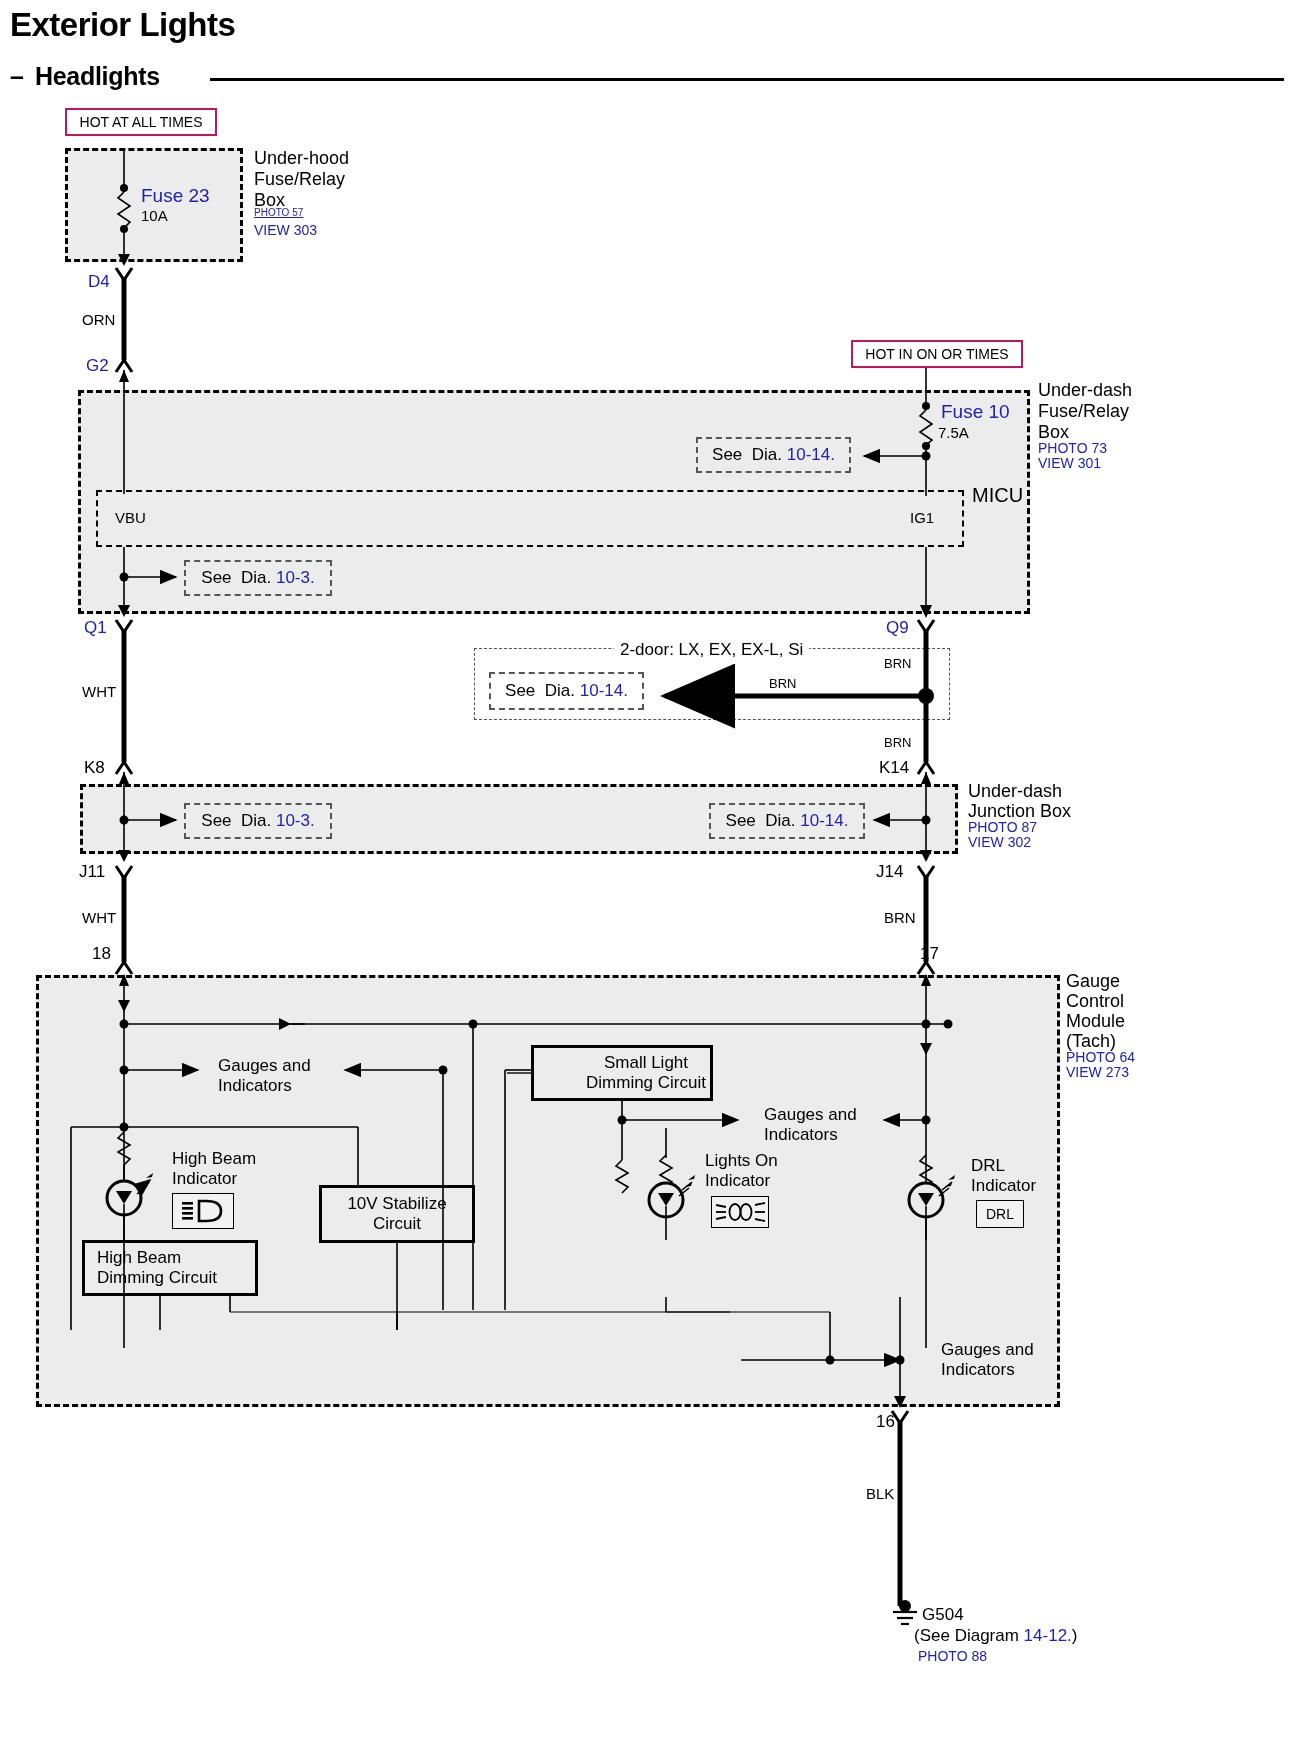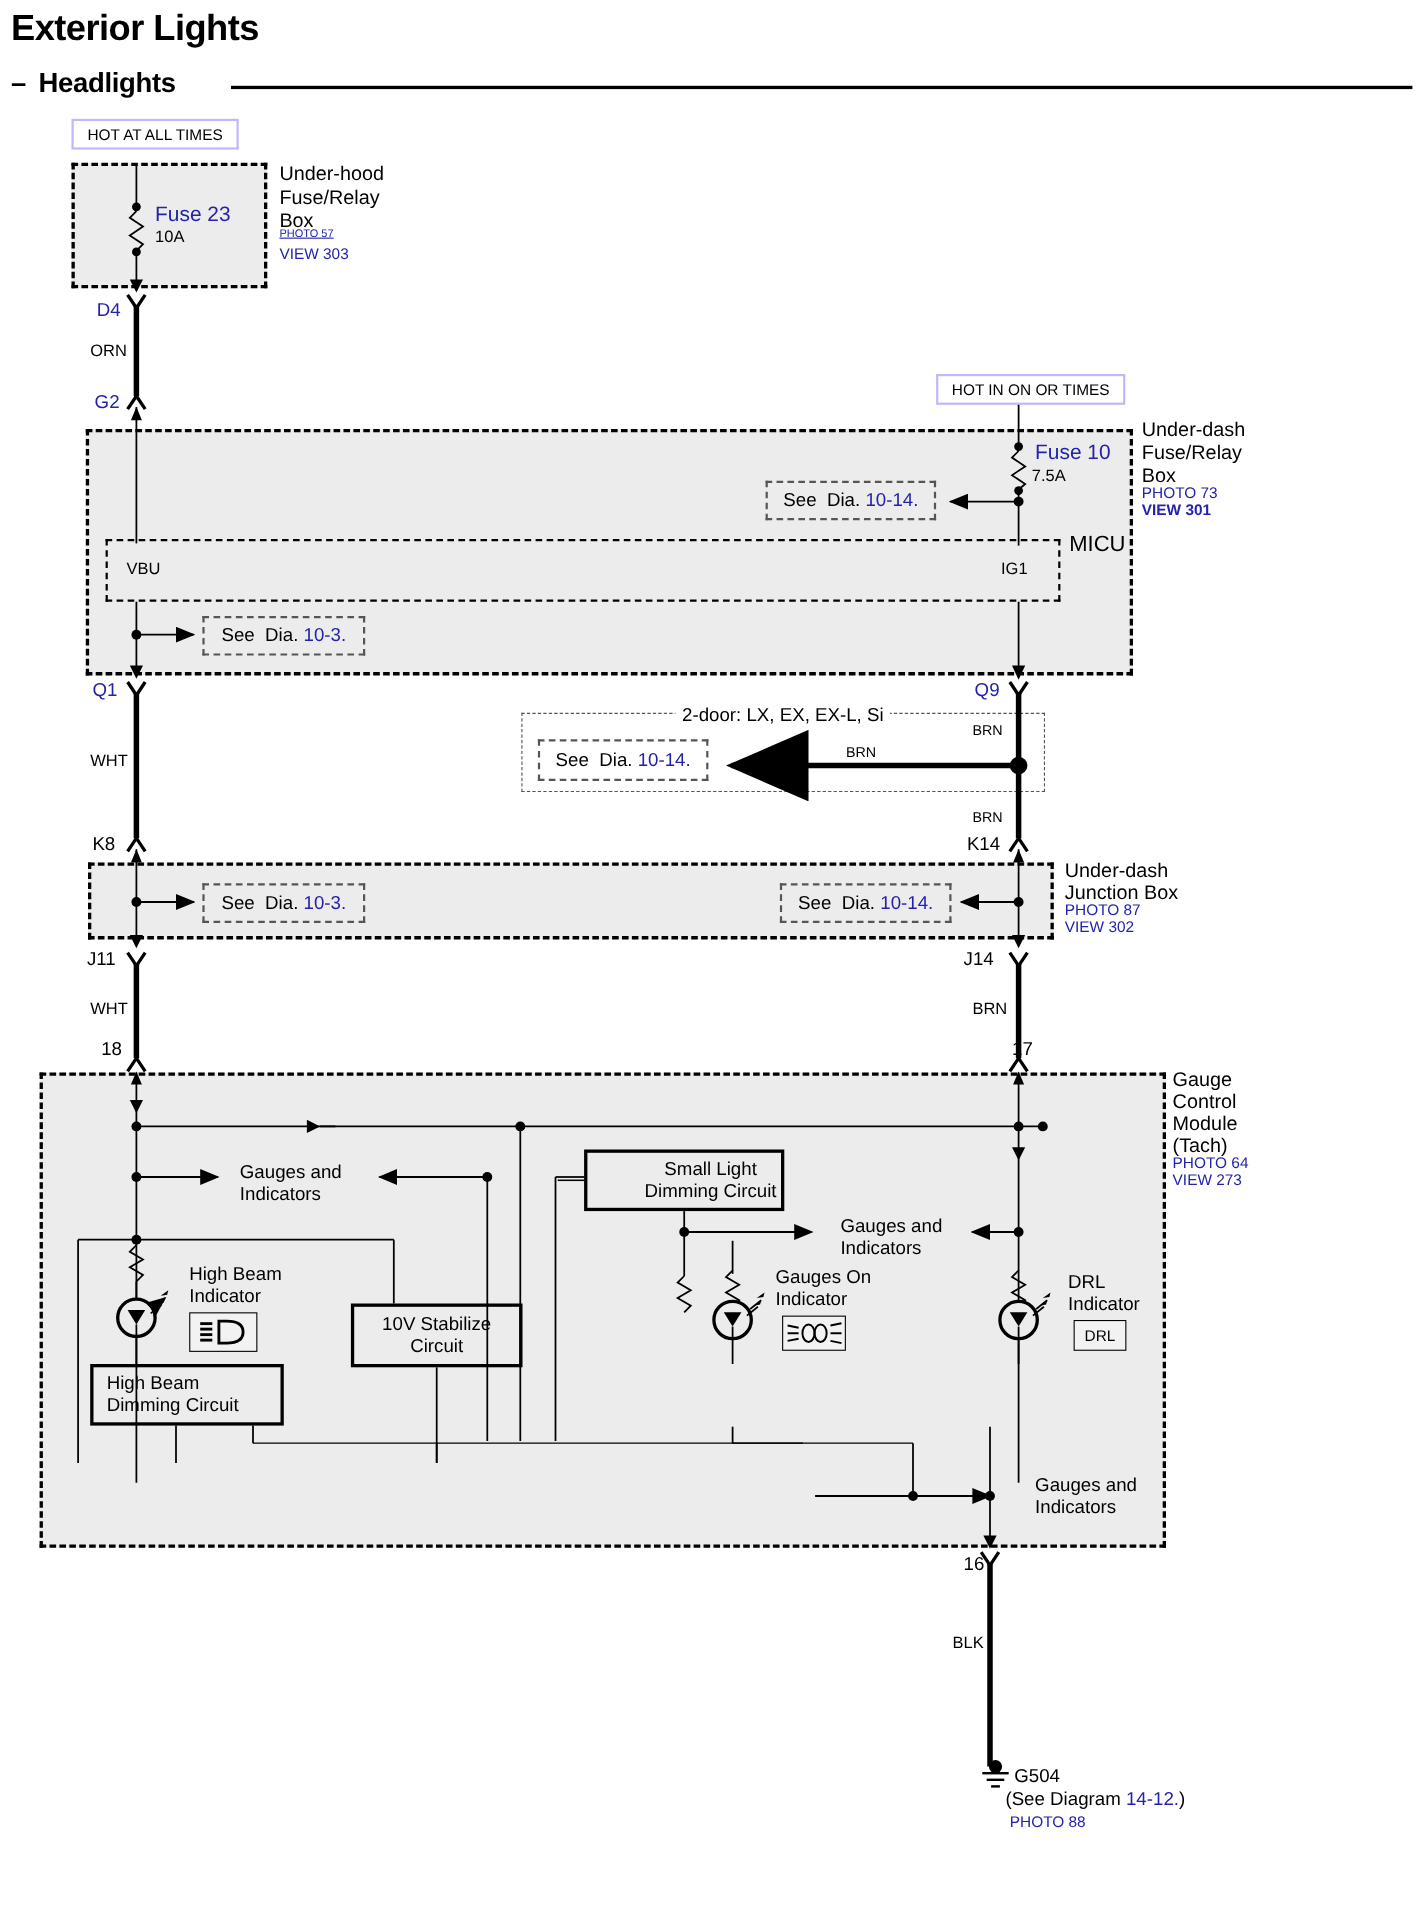--- a/index.html
+++ b/index.html
@@ -36,21 +36,21 @@
     box-sizing:border-box;
   }
   .dashbox.thin{border-width:2px;}
   .dashbox.plain{background:transparent;}
   .dashbox.fine{border:1px dashed #555;background:transparent;}
   .lbl{position:absolute;font-size:15px;white-space:pre;}
   .lbl-sm{position:absolute;font-size:13px;white-space:pre;}
   .lbl-md{position:absolute;font-size:17px;white-space:pre;}
   .hotbox{
     position:absolute;
-    border:2px solid #c4b5fd;
+    border:2px solid #be185d;
     background:#fff;
     display:flex;align-items:center;justify-content:center;
     font-size:14px;
     box-sizing:border-box;
   }
   .seedia{
     position:absolute;
     border:2px dashed #555;
     background:transparent;
     display:flex;align-items:center;justify-content:center;
@@ -100,21 +100,21 @@
   <div class="lbl" style="left:82px;top:311px;">ORN</div>
   <div class="lbl blue" style="left:86px;top:356px;font-size:17px;">G2</div>
 
   <div class="hotbox" style="left:851px;top:340px;width:172px;height:28px;">HOT IN ON OR TIMES</div>
 
   <div class="dashbox" style="left:78px;top:390px;width:952px;height:224px;"></div>
   <div class="sidelbl" style="left:1038px;top:380px;">Under-dash</div>
   <div class="sidelbl" style="left:1038px;top:401px;">Fuse/Relay</div>
   <div class="sidelbl" style="left:1038px;top:422px;">Box</div>
   <div class="lbl blue" style="left:1038px;top:440px;font-size:14px;">PHOTO 73</div>
-  <div class="lbl blue" style="left:1038px;top:455px;font-size:14px;font-weight:bold;">VIEW 301</div>
+  <div class="lbl blue" style="left:1038px;top:455px;font-size:14px;">VIEW 301</div>
 
   <div class="lbl-md blue" style="left:941px;top:401px;font-size:19px;">Fuse 10</div>
   <div class="lbl" style="left:938px;top:424px;">7.5A</div>
 
   <div class="seedia" style="left:696px;top:437px;width:155px;height:36px;">
     <span>See  Dia. </span><span class="blue">10-14.</span>
   </div>
 
   <div class="dashbox plain thin" style="left:96px;top:490px;width:868px;height:57px;"></div>
   <div class="lbl-md" style="left:972px;top:484px;font-size:20px;">MICU</div>
@@ -193,21 +193,21 @@
       <g fill="#000">
         <rect x="9" y="8" width="11" height="2.6"></rect>
         <rect x="9" y="13" width="11" height="2.6"></rect>
         <rect x="9" y="18" width="11" height="2.6"></rect>
         <rect x="9" y="23" width="11" height="2.6"></rect>
       </g>
       <path d="M26 7 L33 7 Q48 7 48 17 Q48 27 33 27 L26 27 Z" fill="none" stroke="#000" stroke-width="2.6"></path>
     </svg>
   </div>
 
-  <div class="lbl-md" style="left:705px;top:1151px;">Gauges On</div>
+  <div class="lbl-md" style="left:705px;top:1151px;">Lights On</div>
   <div class="lbl-md" style="left:705px;top:1171px;">Indicator</div>
   <div class="icbox" style="left:711px;top:1196px;width:58px;height:32px;">
     <svg width="56" height="30" viewBox="0 0 56 30">
       <g stroke="#000" stroke-width="1.8" fill="none">
         <ellipse cx="23" cy="15" rx="5.5" ry="8"></ellipse>
         <ellipse cx="34" cy="15" rx="5.5" ry="8"></ellipse>
         <line x1="4" y1="8" x2="14" y2="10"></line>
         <line x1="4" y1="15" x2="14" y2="15"></line>
         <line x1="4" y1="22" x2="14" y2="20"></line>
         <line x1="43" y1="8" x2="53" y2="6"></line>

